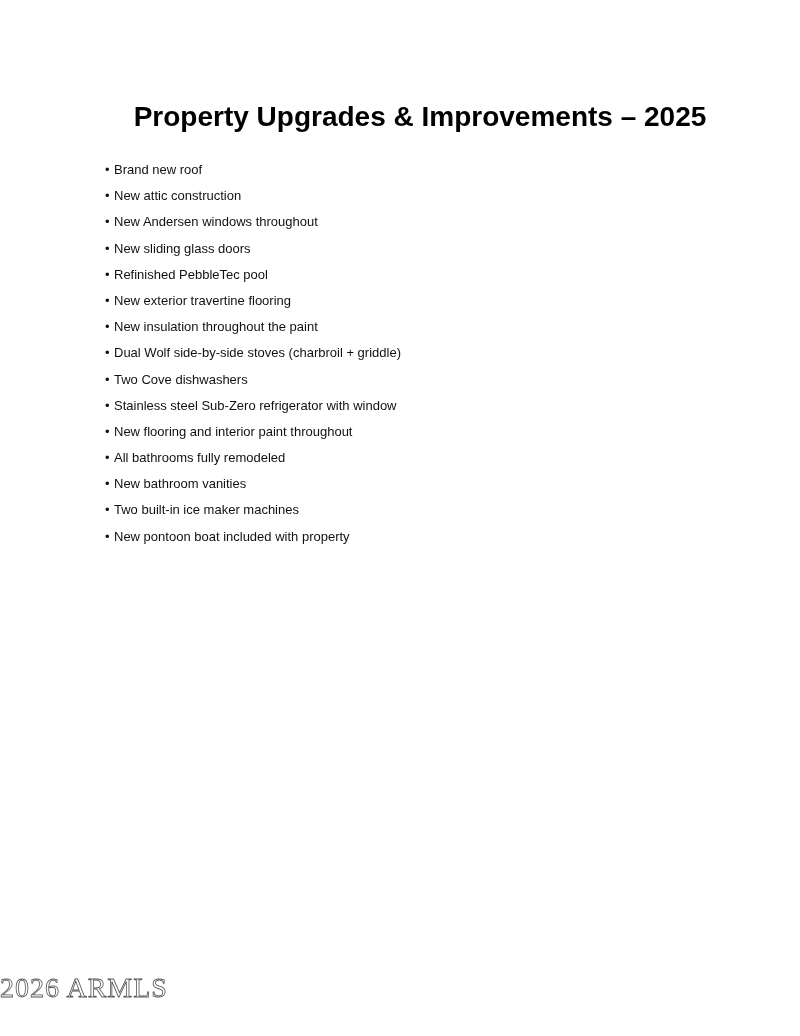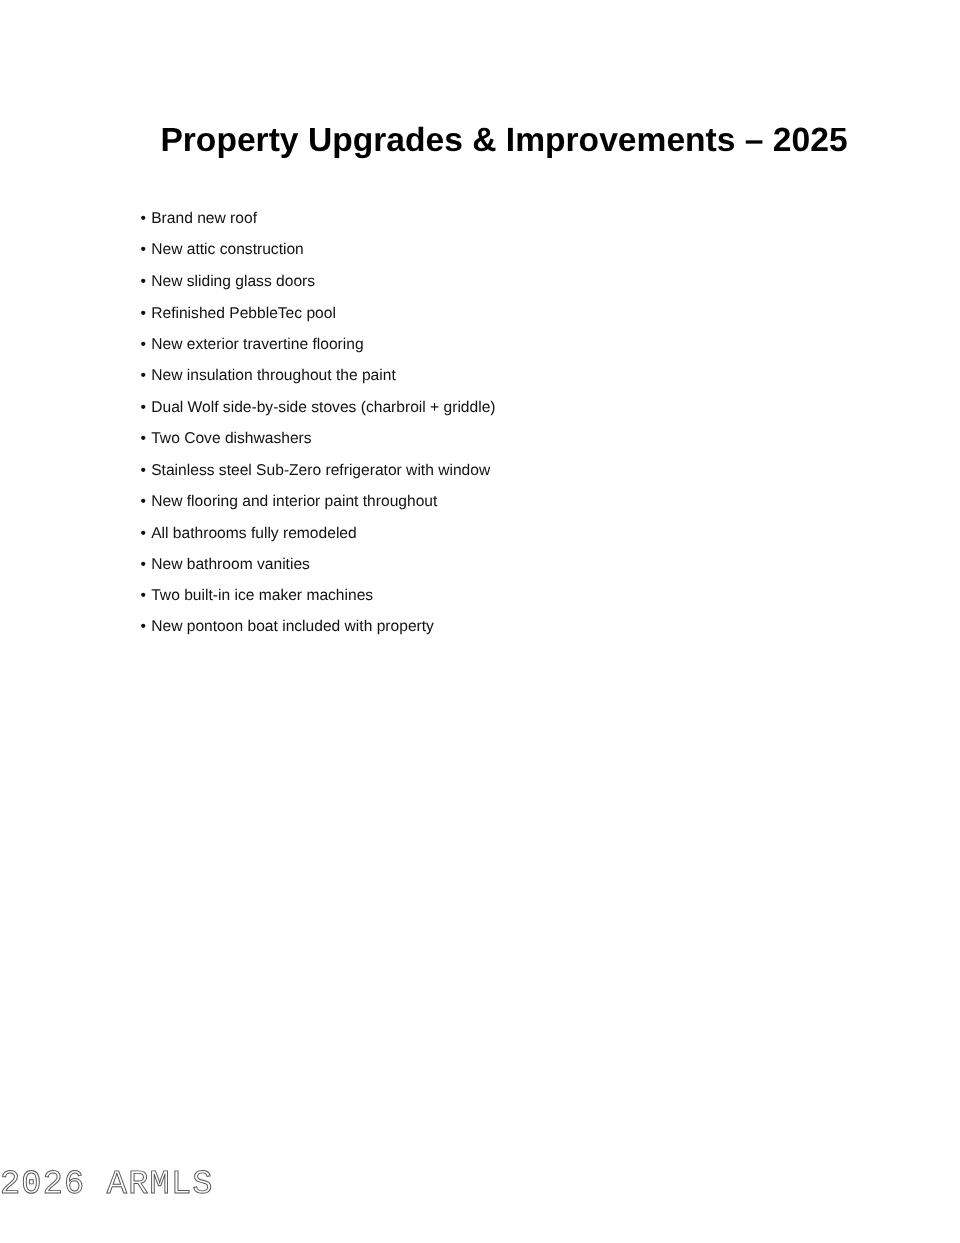--- a/index.html
+++ b/index.html
@@ -32,21 +32,21 @@
       color: #000000;
       letter-spacing: 0px;
       margin: 0;
       line-height: 32px;
       padding-left: 20px;
     }
     .list {
       position: absolute;
       left: 101px;
       top: 153px;
-      margin: 16px;
+      margin: 4px;
       padding: 0;
       list-style: none;
     }
     .list-item {
       font-size: 13px;
       line-height: 26.2px;
       height: 26.2px;
       color: #111111;
       white-space: nowrap;
     }
@@ -57,32 +57,33 @@
     .watermark {
       position: absolute;
       left: 0px;
       top: 970px;
       font-size: 28px;
       font-weight: normal;
       color: transparent;
       -webkit-text-stroke: 0.8px #555555;
       letter-spacing: 1px;
       line-height: 36px;
-      font-family: Liberation Mono, monospace;
+      font-family: Liberation Serif, serif;
     }
   </style>
 </head>
 <body>
 
 <div class="page">
   <h1 class="title">Property Upgrades &amp; Improvements – 2025</h1>
 
   <ul class="list">
     <li class="list-item"><span class="bullet">•</span><span>Brand new roof</span></li>
     <li class="list-item"><span class="bullet">•</span><span>New attic construction</span></li>
+    <li class="list-item"><span class="bullet">•</span><span>New Andersen windows throughout</span></li>
     <li class="list-item"><span class="bullet">•</span><span>New sliding glass doors</span></li>
     <li class="list-item"><span class="bullet">•</span><span>Refinished PebbleTec pool</span></li>
     <li class="list-item"><span class="bullet">•</span><span>New exterior travertine flooring</span></li>
     <li class="list-item"><span class="bullet">•</span><span>New insulation throughout the paint</span></li>
     <li class="list-item"><span class="bullet">•</span><span>Dual Wolf side-by-side stoves (charbroil + griddle)</span></li>
     <li class="list-item"><span class="bullet">•</span><span>Two Cove dishwashers</span></li>
     <li class="list-item"><span class="bullet">•</span><span>Stainless steel Sub-Zero refrigerator with window</span></li>
     <li class="list-item"><span class="bullet">•</span><span>New flooring and interior paint throughout</span></li>
     <li class="list-item"><span class="bullet">•</span><span>All bathrooms fully remodeled</span></li>
     <li class="list-item"><span class="bullet">•</span><span>New bathroom vanities</span></li>

